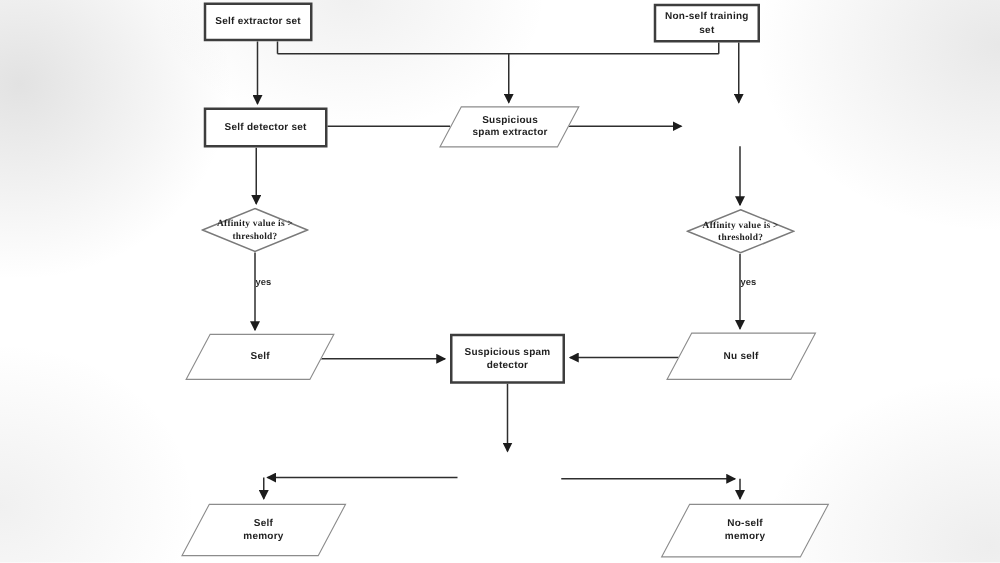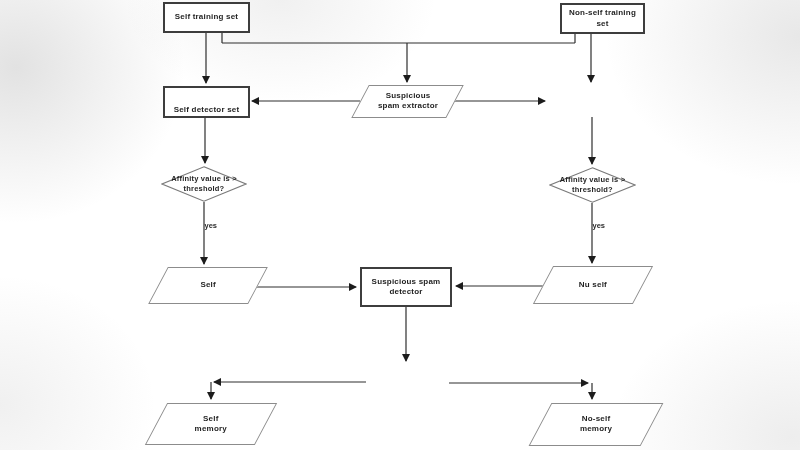--- a/index.html
+++ b/index.html
@@ -19,21 +19,21 @@
     display:flex;align-items:center;justify-content:center;text-align:center;
     font-size:8px;font-weight:600;letter-spacing:.2px;line-height:1.3;color:#1f1f1f;}
   .rect-node{background:#fff;border:2px solid #3d3d3d;padding:1px 2px;}
   .para-node{background:#fff;border:1.4px solid #8c8c8c;transform:skewX(-28deg);}
   .para-label{transform:skewX(28deg);display:block;width:100%;text-align:center;}
   .para-label.w60{width:62px;margin:0 auto;}
   .para-label.w45{width:46px;margin:0 auto;}
   .para-label.w52{width:52px;margin:0 auto;}
   .diamond-node{background:transparent;}
   .diamond-node svg{position:absolute;left:0;top:0;}
-  .dlabel{position:relative;z-index:1;width:84%;font-size:7.5px;}
+  .dlabel{position:relative;z-index:1;width:84%;font-size:7.5px;font-family:Liberation Serif, serif;}
   .edge-label{position:absolute;z-index:3;font-size:7.5px;font-weight:700;color:#2b2b2b;
     text-align:right;width:28px;}
 </style>
 </head>
 <body>
 
 <div class="canvas">
 
   <svg class="edges-layer" width="800" height="450" viewBox="0 0 800 450">
     <defs>
@@ -66,28 +66,28 @@
       <line x1="406" y1="305" x2="406" y2="361" marker-end="url(#ah)"></line>
 
       <line x1="366" y1="382" x2="214" y2="382" marker-end="url(#ah)"></line>
       <line x1="211" y1="382" x2="211" y2="399" marker-end="url(#ah)"></line>
       <line x1="449" y1="383" x2="588" y2="383" marker-end="url(#ah)"></line>
       <line x1="592" y1="383" x2="592" y2="399" marker-end="url(#ah)"></line>
     </g>
   </svg>
 
   <div class="node rect-node" style="left:163px;top:2px;width:87px;height:31px;">
-    <span>Self training set</span>
+    <span>Self extractor set</span>
   </div>
 
-  <div class="node rect-node" style="left:560px;top:3px;width:85px;height:31px;">
+  <div class="node rect-node" style="left:523px;top:3px;width:85px;height:31px;">
     <span>Non-self training set</span>
   </div>
 
-  <div class="node rect-node" style="left:163px;top:86px;width:87px;height:32px;align-items:flex-end;">
+  <div class="node rect-node" style="left:163px;top:86px;width:99px;height:32px;">
     <span>Self detector set</span>
   </div>
 
 
   <div class="node rect-node" style="left:360px;top:267px;width:92px;height:40px;">
     <span>Suspicious spam detector</span>
   </div>
 
   <div class="node para-node" style="left:360px;top:85px;width:95px;height:33px;">
     <span class="para-label w60">Suspicious spam extractor</span>

